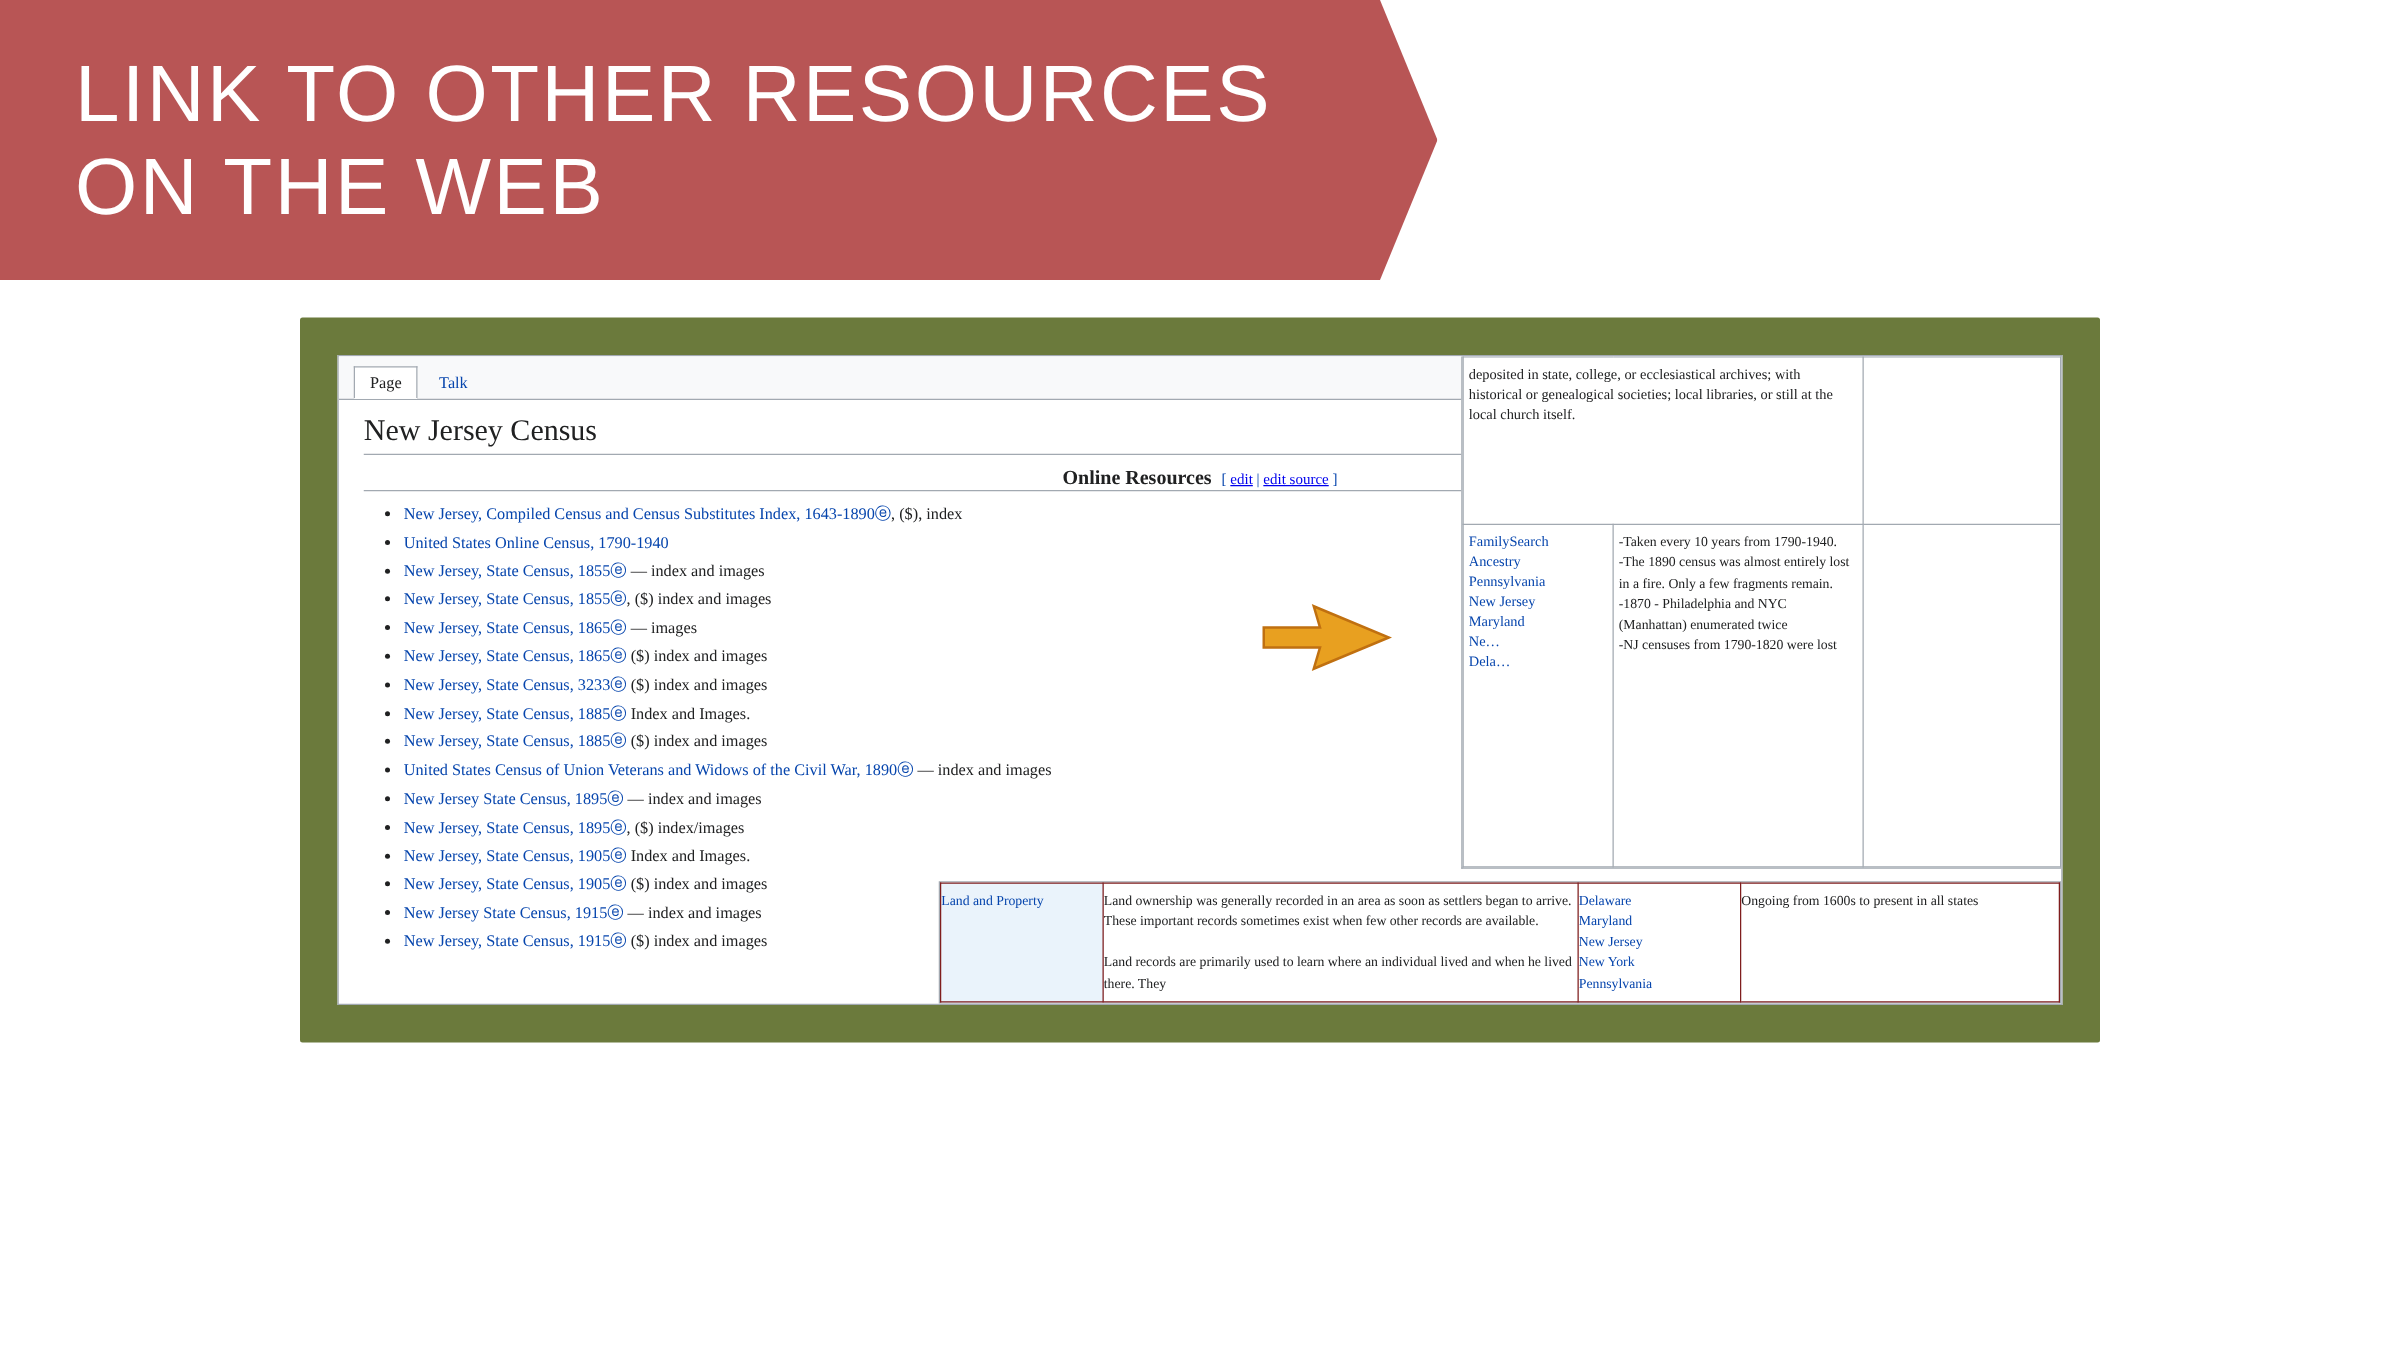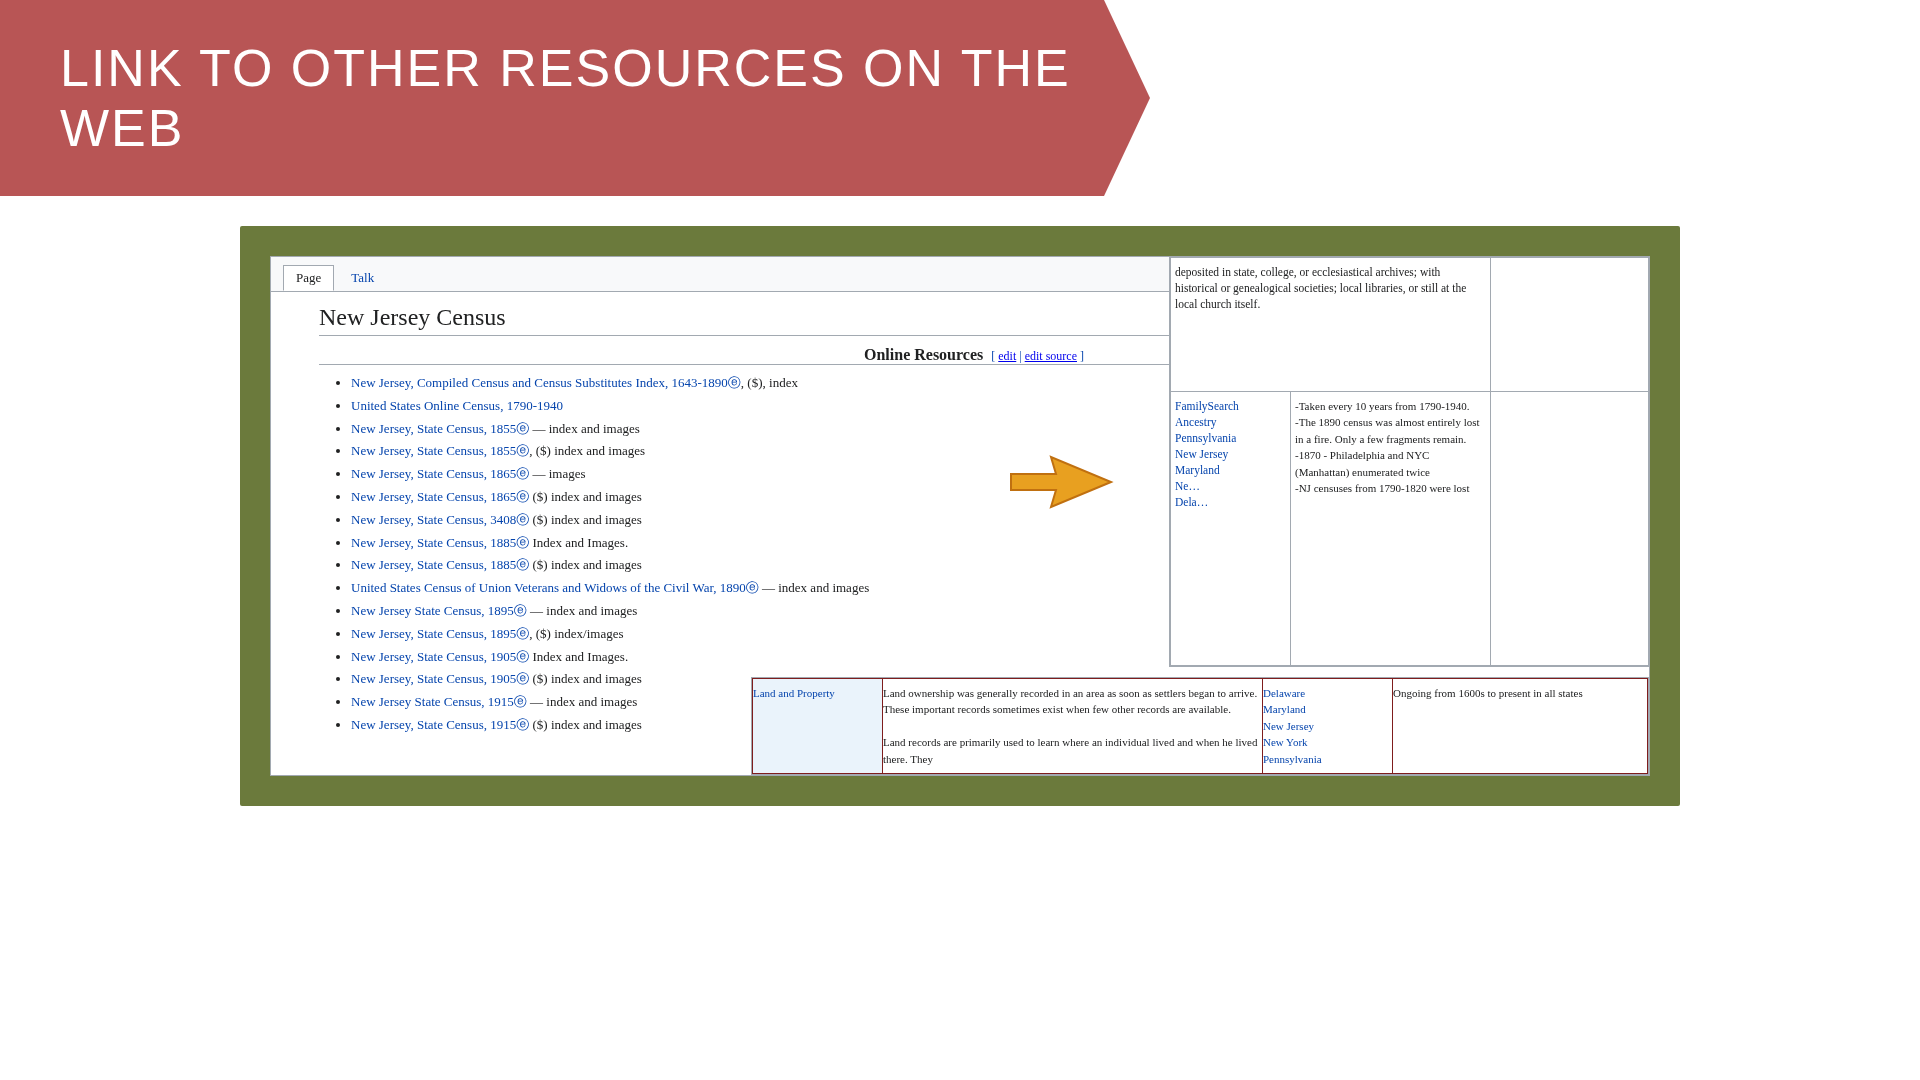--- a/index.html
+++ b/index.html
@@ -15,21 +15,21 @@
     .header-banner {
       position: relative;
       background: #b85555;
       padding: 38px 60px;
       margin-bottom: 0;
       clip-path: polygon(0 0, 96% 0, 100% 50%, 96% 100%, 0 100%);
       width: 1150px;
     }
     .header-title {
       color: #ffffff;
-      font-size: 52px;
+      font-size: 64px;
       font-weight: 300;
       letter-spacing: 2px;
       text-transform: uppercase;
     }
 
     
     .main-content {
       background: #6b7a3c;
       margin: 30px 240px;
       padding: 30px;
@@ -74,21 +74,20 @@
     .wiki-tabs-right {
       margin-left: auto;
       display: flex;
       gap: 8px;
     }
 
     
     .wiki-content {
       padding: 12px 20px;
       position: relative;
-      margin-left: 28px;
     }
     .wiki-title {
       font-size: 24px;
       font-weight: normal;
       border-bottom: 1px solid #a2a9b1;
       padding-bottom: 4px;
       margin-bottom: 10px;
       font-family: 'Linux Libertine', Georgia, serif;
     }
     .wiki-breadcrumb {
@@ -237,21 +236,21 @@
         </span>
       </div>
 
       <ul class="wiki-list">
         <li><a href="#">New Jersey, Compiled Census and Census Substitutes Index, 1643-1890ⓔ</a>, ($), index</li>
         <li><a href="#">United States Online Census, 1790-1940</a></li>
         <li><a href="#">New Jersey, State Census, 1855ⓔ</a> — index and images</li>
         <li><a href="#">New Jersey, State Census, 1855ⓔ</a>, ($) index and images</li>
         <li><a href="#">New Jersey, State Census, 1865ⓔ</a> — images</li>
         <li><a href="#">New Jersey, State Census, 1865ⓔ</a> ($) index and images</li>
-        <li><a href="#">New Jersey, State Census, 3408ⓔ</a> ($) index and images</li>
+        <li><a href="#">New Jersey, State Census, 3233ⓔ</a> ($) index and images</li>
         <li><a href="#">New Jersey, State Census, 1885ⓔ</a> Index and Images.</li>
         <li><a href="#">New Jersey, State Census, 1885ⓔ</a> ($) index and images</li>
         <li><a href="#">United States Census of Union Veterans and Widows of the Civil War, 1890ⓔ</a> — index and images</li>
         <li><a href="#">New Jersey State Census, 1895ⓔ</a> — index and images</li>
         <li><a href="#">New Jersey, State Census, 1895ⓔ</a>, ($) index/images</li>
         <li><a href="#">New Jersey, State Census, 1905ⓔ</a> Index and Images.</li>
         <li><a href="#">New Jersey, State Census, 1905ⓔ</a> ($) index and images</li>
         <li><a href="#">New Jersey State Census, 1915ⓔ</a> — index and images</li>
         <li><a href="#">New Jersey, State Census, 1915ⓔ</a> ($) index and images</li>
       </ul>

